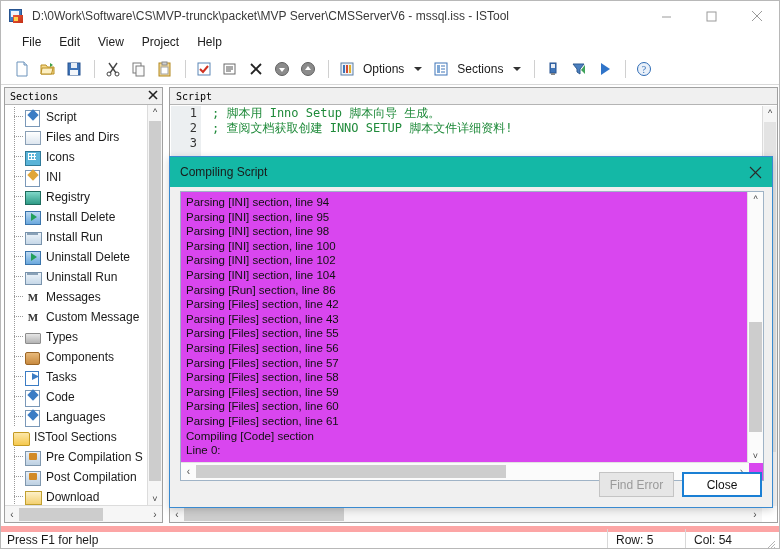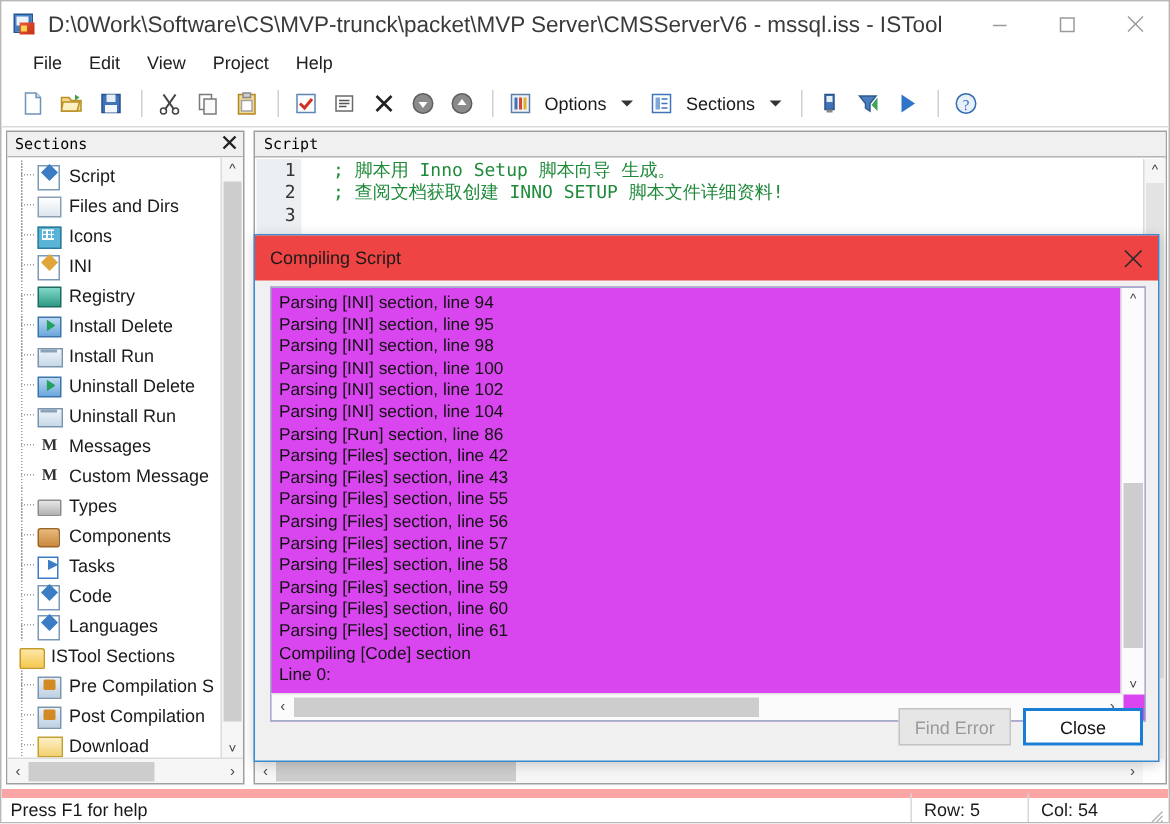--- a/index.html
+++ b/index.html
@@ -31,21 +31,21 @@
     width: 16px; height: 16px; margin-left: 8px; margin-right: 7px;
     position: relative; flex: none;
   }
   .app-icon .ic-b { position:absolute; left:0; top:1px; width:13px; height:13px;
     background: linear-gradient(135deg,#4a8fd4 0%, #2f6cb5 100%); border:1px solid #27538f; box-sizing:border-box;}
   .app-icon .ic-w { position:absolute; left:2px; top:3px; width:8px;height:6px; background:#eef4fb;}
   .app-icon .ic-r { position:absolute; left:4px; top:7px; width:10px; height:8px;
     background: linear-gradient(135deg,#ec5a3a 0%, #c22f16 100%); }
   .app-icon .ic-y { position:absolute; left:5px; top:9px; width:4px; height:4px; background:#ffd34d;}
   .title-text {
-    font-size: 15px; color: #3a3a3a; white-space: nowrap; letter-spacing: 0px;
+    font-size: 12px; color: #3a3a3a; white-space: nowrap; letter-spacing: 0px;
   }
   .wincontrols { position:absolute; right:0; top:0; height:30px; display:flex; }
   .wc { width: 45px; height: 30px; display:flex; align-items:center; justify-content:center; }
   .wc svg { display:block; }
 
   
   .menubar {
     position: absolute; left: 0; top: 30px; width: 778px; height: 22px;
     background: #ffffff; display: flex; align-items: center; padding-left: 12px;
     box-sizing: border-box;
@@ -142,33 +142,33 @@
   .editor-head .lbl{font-family:"DejaVu Sans Mono","Liberation Mono",monospace;font-size:10px;color:#000;}
   .gutter {
     position:absolute; left:1px; top:18px; width:30px; height:400px; background:#eceff1;
   }
   .code-area {
     position:absolute; left:1px; top:18px; width: 592px; height: 400px; overflow:hidden;
     font-family:"DejaVu Sans Mono","Liberation Mono",monospace; font-size:12px;
   }
   .cline { height:15px; line-height:15px; display:flex; white-space:pre; }
   .cnum { width:30px; text-align:right; padding-right:4px; box-sizing:border-box; color:#333; }
-  .ctext { padding-left:21px; color:#1f8a3a; }
+  .ctext { padding-left:11px; color:#1f8a3a; }
   .ed-sb-v { position:absolute; right:0; top:18px; width:14px; height:400px; background:#f6f6f6; border-left:1px solid #dcdcdc;}
   .ed-sb-h { position:absolute; left:0; bottom:0; width:592px; height:16px; background:#f6f6f6; border-top:1px solid #dcdcdc; display:flex; align-items:center;}
 
   
   .dialog {
     position:absolute; left:168px; top:155px; width:604px; height:352px;
     background:#f0f0f0; border:1px solid #3a8ad0; box-sizing:border-box;
     box-shadow: 0 2px 8px rgba(0,0,0,0.18);
   }
   .dlg-title {
     height:30px; display:flex; align-items:center; justify-content:space-between;
-    padding: 0 2px 0 10px; box-sizing:border-box; background:#ef4444;
+    padding: 0 2px 0 10px; box-sizing:border-box; background:#14b8a6;
   }
   .dlg-title .t { font-size:12px; color:#1a1a1a; }
   .dlg-close { width:30px;height:26px;display:flex;align-items:center;justify-content:center; }
   .log-box {
     position:absolute; left:10px; top:34px; width:584px; height:290px;
     background:#d946ef; border:1px solid #9fb3c6; box-sizing:border-box;
   }
   .log-list {
     position:absolute; left:1px; top:1px; width:552px; height:268px;
     overflow:hidden; padding: 2px 0 0 4px; box-sizing:border-box;

